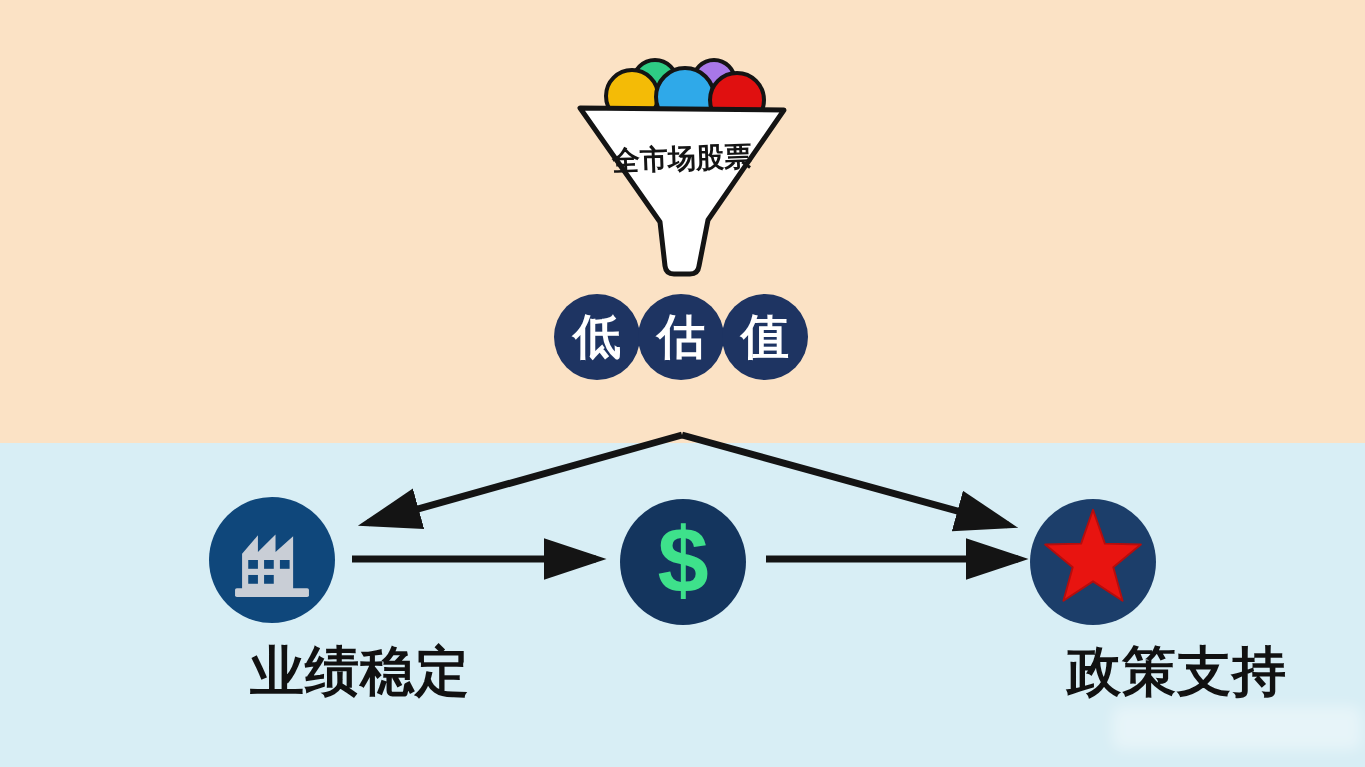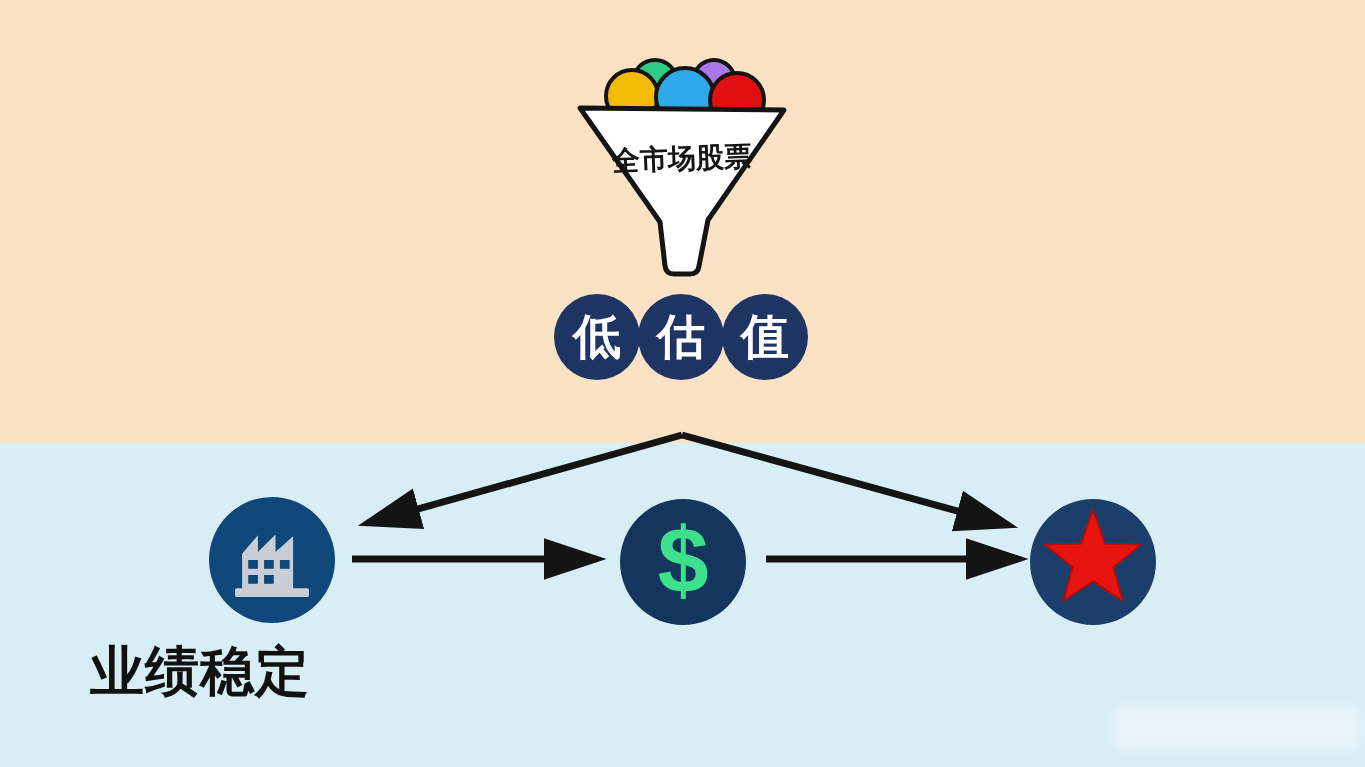--- a/index.html
+++ b/index.html
@@ -66,21 +66,21 @@
     font-size: 92px;
     font-weight: bold;
     line-height: 1;
     transform: translateY(-2px);
   }
 
   .crit-label {
     position: absolute;
     width: 380px;
     top: 636px;
-    text-align: left;
+    text-align: right;
     font-size: 54px;
     font-weight: bold;
     letter-spacing: 1px;
     color: #111111;
   }
   .crit-label.l1 { left: 90px; }
   .crit-label.l2 { left: 493px; }
   .crit-label.l3 { left: 907px; }
 
   .watermark-smudge {
@@ -157,16 +157,17 @@
     <span class="dollar-symbol" style="color: rgb(62, 225, 139);">$</span>
   </div>
 
   <div class="crit-circle star" style="background-color: rgb(28, 62, 106);">
     <svg width="116" height="116" viewBox="-60 -58 120 120">
       <polygon points="0,-52 12.3,-17 49.5,-16.1 21,7.5 30.6,42.1 0,22 -30.6,42.1 -21,7.5 -49.5,-16.1 -12.3,-17" stroke="#b50d0d" stroke-width="2" stroke-linejoin="round" fill="#e81410"></polygon>
     </svg>
   </div>
 
   <div class="crit-label l1">业绩稳定</div>
+  <div class="crit-label l3">政策支持</div>
 
   <div class="watermark-smudge"></div>
 
 </div>
 
 </body></html>

